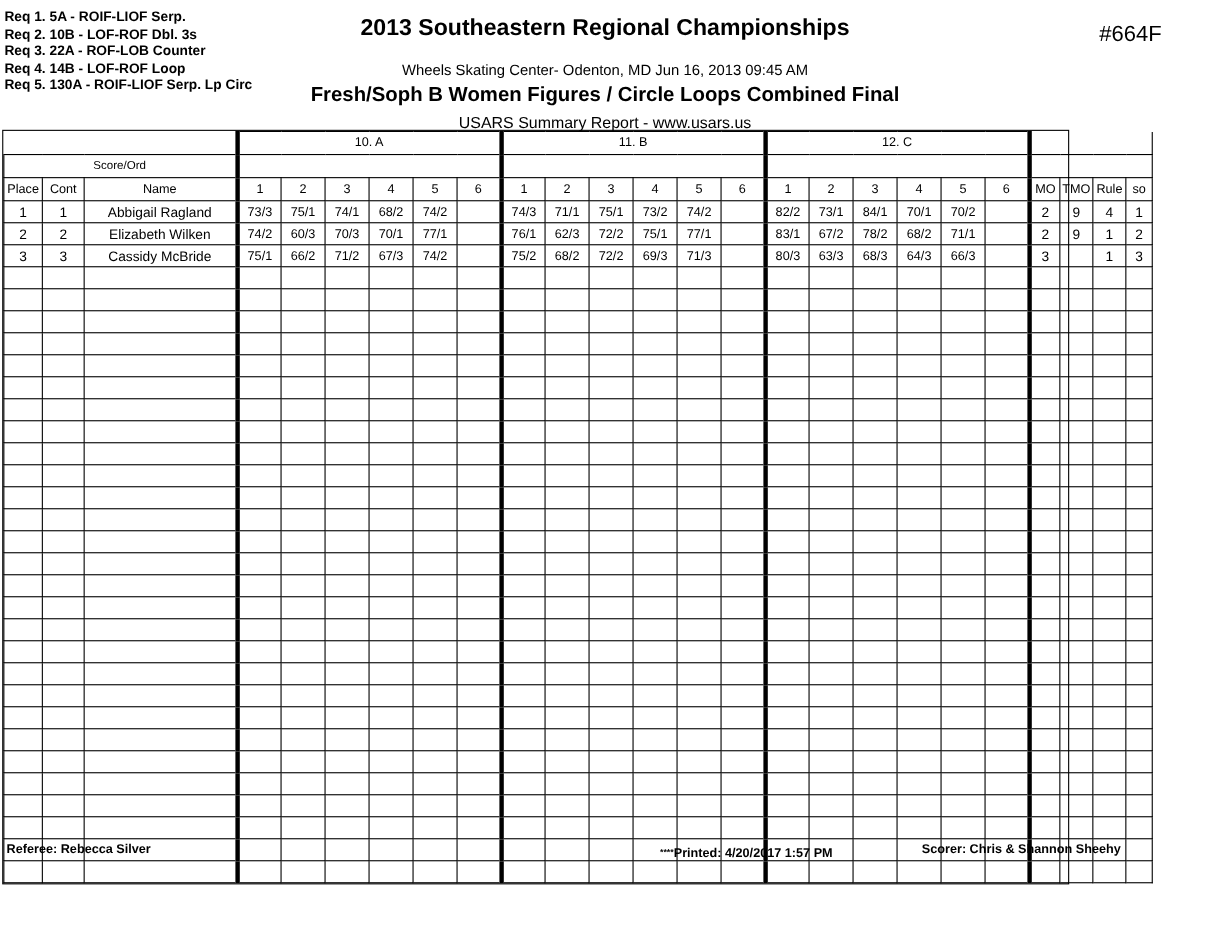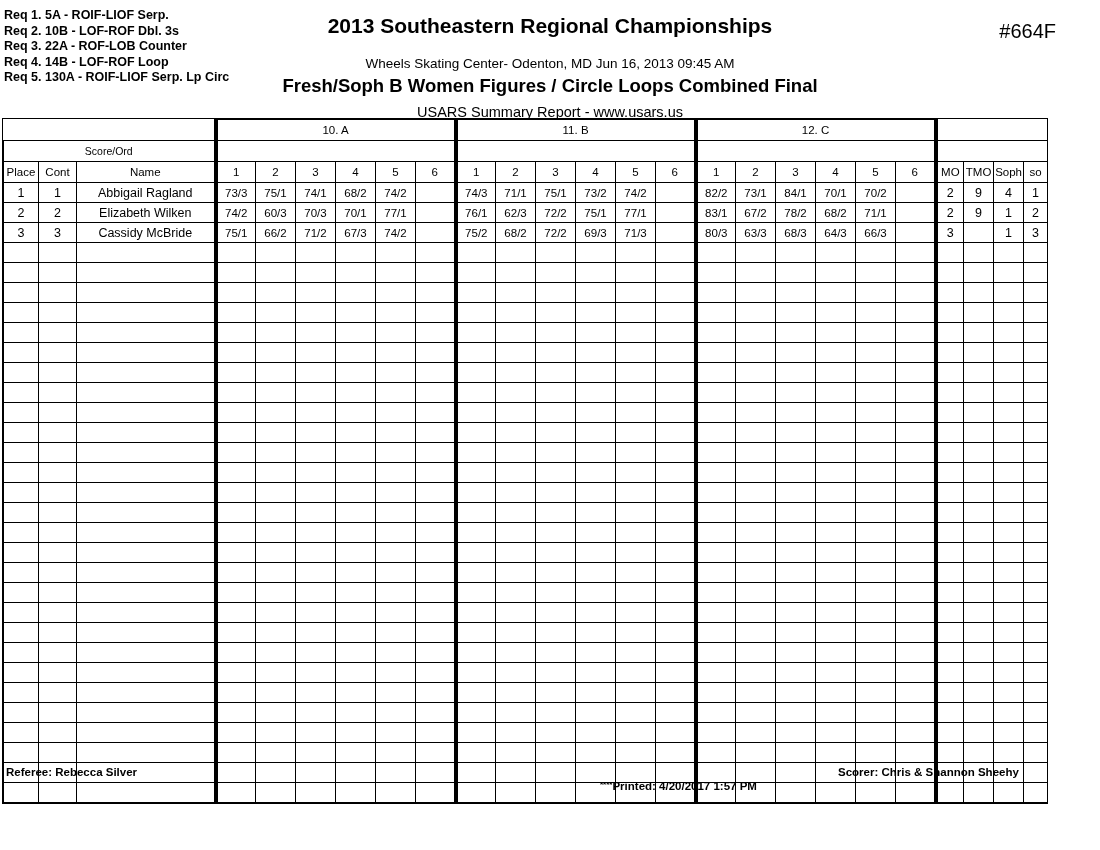--- a/index.html
+++ b/index.html
@@ -65,21 +65,21 @@
     top: 20px;
     font-size: 20px;
     font-weight: normal;
   }
 
   
   .sheet {
     position: absolute;
     left: 2px;
     top: 118px;
-    width: 1046px;
+    width: 970px;
     border: 1px solid #000;
     box-sizing: border-box;
   }
   table.grid {
     border-collapse: collapse;
     table-layout: fixed;
     width: 100%;
     font-size: 12px;
   }
   table.grid td, table.grid th {
@@ -162,21 +162,21 @@
   .footer {
     position: absolute;
     left: 0;
     right: 0;
     top: 766px;
     height: 20px;
     font-size: 11.5px;
     font-weight: bold;
   }
   .footer .referee { position: absolute; left: 6px; top: 0; }
-  .footer .printed { position: absolute; left: 600px; top: 14px; }
+  .footer .printed { position: absolute; left: 600px; top: 4px; }
   .footer .printed .stars { font-size: 8px; vertical-align: top; }
   .footer .scorer  { position: absolute; left: 838px; top: 0; text-align: center; }
 </style>
 </head>
 <body>
 
 <div class="header">
 
   <div class="reqs">
     <span class="req-line">Req  1.  5A - ROIF-LIOF Serp.</span>
@@ -264,21 +264,21 @@
 
         <td class="hdr-num sep-left">1</td>
         <td class="hdr-num">2</td>
         <td class="hdr-num">3</td>
         <td class="hdr-num">4</td>
         <td class="hdr-num">5</td>
         <td class="hdr-num sep-right">6</td>
 
         <td class="hdr-num">MO</td>
         <td class="hdr-num">TMO</td>
-        <td class="hdr-num">Soph</td>
+        <td class="hdr-num">Rule</td>
         <td class="hdr-num">so</td>
       </tr>
 
       <tr class="data-row" data-row="0">
         <td class="cell-place">1</td>
         <td class="cell-cont">1</td>
         <td class="cell-name">Abbigail Ragland</td>
         <td class="cell-score sep-left">73/3</td>
         <td class="cell-score">75/1</td>
         <td class="cell-score">74/1</td>

